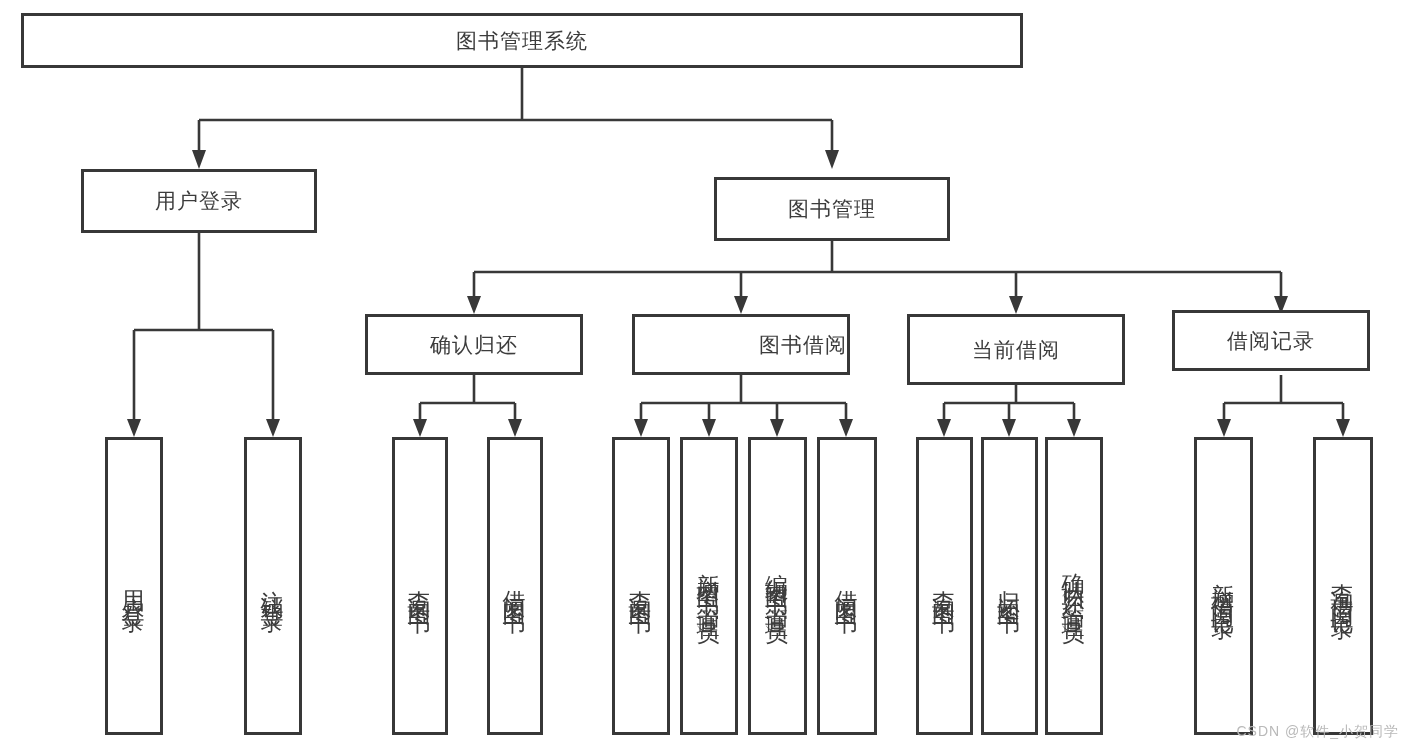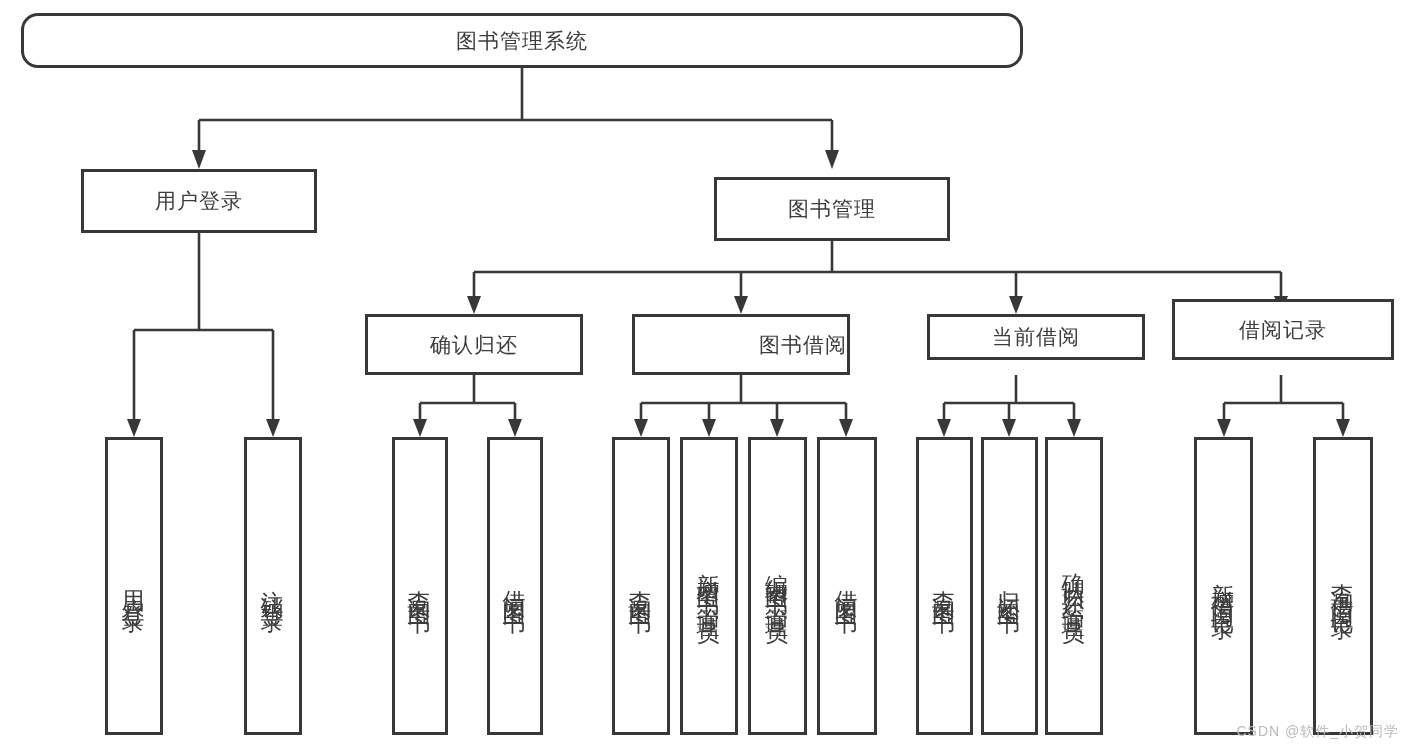--- a/index.html
+++ b/index.html
@@ -64,27 +64,27 @@
     position: absolute;
     right: 6px;
     bottom: 6px;
     font-size: 14px;
     color: var(--watermark);
     letter-spacing: 1px;
     z-index: 3;
   }
 
   
-  .n-root  { left: 21px;   top: 13px;  width: 1002px; height: 55px; border-radius: 17px; }
+  .n-root  { left: 21px;   top: 13px;  width: 1002px; height: 55px; }
   .n-login { left: 81px;   top: 169px; width: 236px;  height: 64px; }
   .n-mgmt  { left: 714px;  top: 169px; width: 236px;  height: 64px; margin-top: 8px; }
   .n-l3a   { left: 365px;  top: 314px; width: 218px;  height: 61px; }
   .n-l3b   { left: 632px;  top: 314px; width: 218px;  height: 61px; justify-content: flex-end; }
-  .n-l3c   { left: 927px;  top: 314px; width: 218px;  height: 46px; }
-  .n-l3d   { left: 1172px; top: 299px; width: 222px;  height: 61px; }
+  .n-l3c   { left: 907px;  top: 314px; width: 218px;  height: 71px; }
+  .n-l3d   { left: 1172px; top: 310px; width: 198px;  height: 61px; }
 
   .lf-a1 { left: 105px;  top: 437px; width: 58px; height: 298px; }
   .lf-a2 { left: 244px;  top: 437px; width: 58px; height: 298px; }
   .lf-b1 { left: 392px;  top: 437px; width: 56px; height: 298px; }
   .lf-b2 { left: 487px;  top: 437px; width: 56px; height: 298px; }
   .lf-c1 { left: 612px;  top: 437px; width: 58px; height: 298px; }
   .lf-c2 { left: 680px;  top: 437px; width: 58px; height: 298px; }
   .lf-c3 { left: 748px;  top: 437px; width: 59px; height: 298px; }
   .lf-c4 { left: 817px;  top: 437px; width: 60px; height: 298px; }
   .lf-d1 { left: 916px;  top: 437px; width: 57px; height: 298px; }

